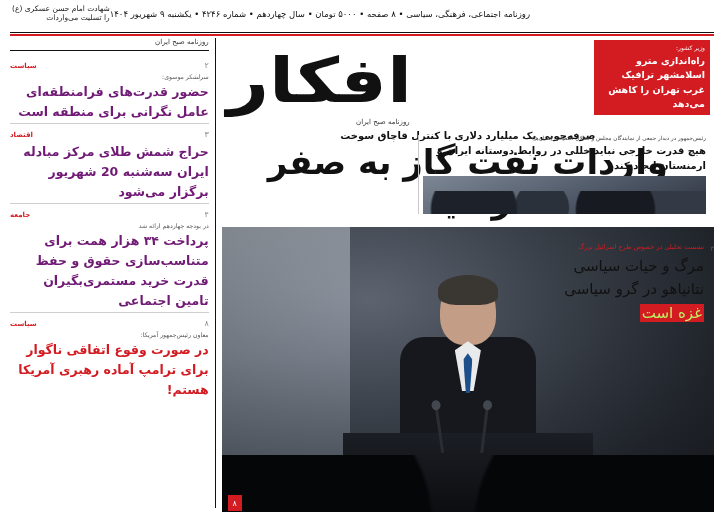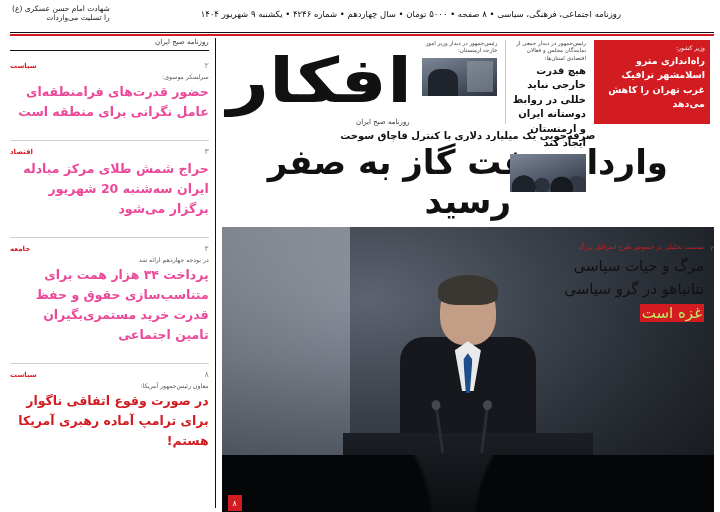--- a/index.html
+++ b/index.html
@@ -35,21 +35,21 @@
   }
   .top-right-lines {
     text-align: right;
     line-height: 1.25;
     font-size: 7.5px;
     color: #222;
   }
   .top-right-lines div { white-space: nowrap; }
   .topbar-center {
     flex: 1;
-    text-align: center;
+    text-align: left;
     font-size: 8.5px;
     color: #111;
     padding-top: 5px;
     letter-spacing: 0;
     direction: rtl;
   }
 
   .rule {
     height: 1px;
     background: #111;
@@ -110,22 +110,22 @@
     position: absolute;
     bottom: -2px;
     right: 8px;
     font-size: 7px;
     color: #333;
   }
 
   .teaser-strip {
     flex: 1;
     display: flex;
-    flex-direction: row;
-    gap: 4px;
+    flex-direction: column;
+    gap: 20px;
     padding: 2px 4px 0 0;
   }
   .teaser {
     flex: 1;
     border-left: 1px solid #c9c9c9;
     padding: 0 4px;
     box-sizing: border-box;
     position: relative;
   }
   .teaser:last-child { border-left: none; }
@@ -362,21 +362,21 @@
   .side-brandline {
     font-size: 7px;
     color: #333;
     text-align: right;
     padding-bottom: 4px;
     border-bottom: 1px solid #111;
     margin-bottom: 4px;
   }
   .side-item {
     border-bottom: 1px solid #cfcfcf;
-    padding: 6px 0 18px 0;
+    padding: 6px 0 1px 0;
   }
   .side-item:last-child { border-bottom: none; }
   .si-meta {
     display: flex;
     flex-direction: row-reverse;
     justify-content: space-between;
     align-items: center;
     margin-bottom: 3px;
   }
   .si-section {
@@ -392,21 +392,21 @@
     font-size: 6.2px;
     color: #555;
     text-align: right;
     margin-bottom: 2px;
   }
   .si-head {
     font-size: 12.5px;
     font-weight: bold;
     line-height: 1.6;
     text-align: right;
-    color: #ec4899;
+    color: #701a75;
   }
   .si-head.red { color: #d31b22; }
 </style>
 </head>
 <body>
 
 <div class="page">
 
   <div class="topbar">
     <div class="top-right-lines">

